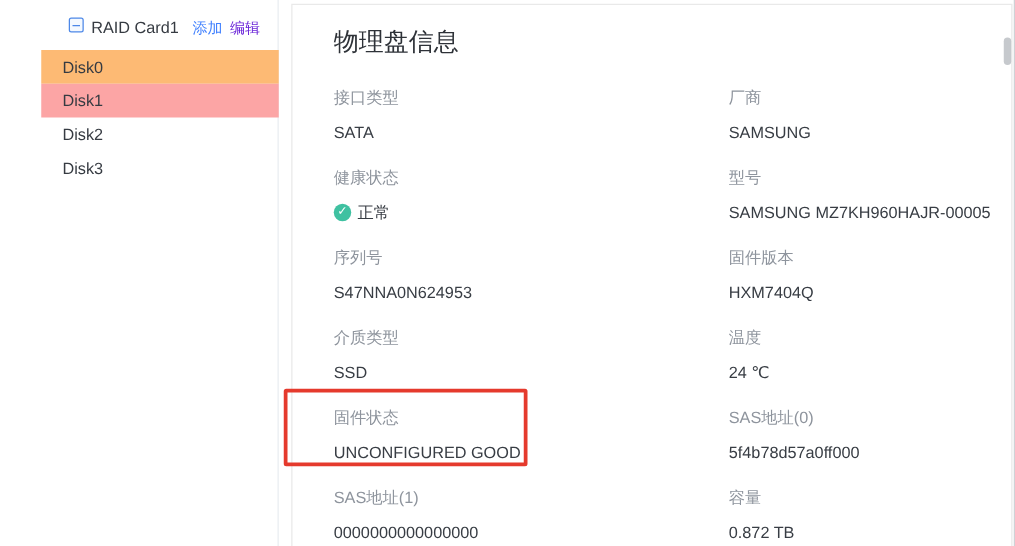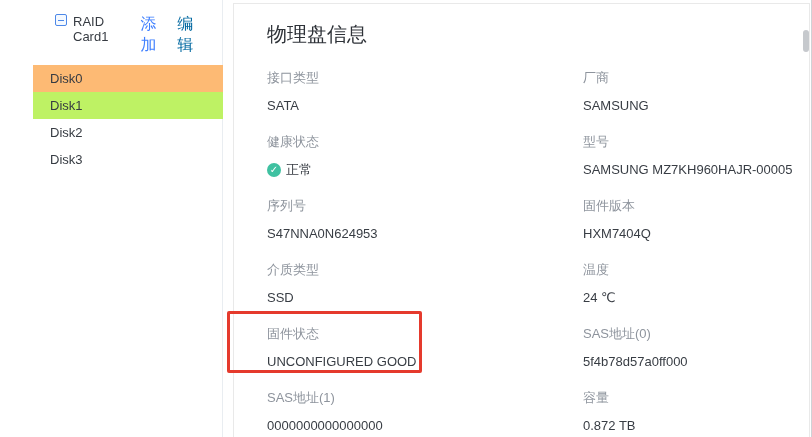--- a/index.html
+++ b/index.html
@@ -28,33 +28,33 @@
     width: 12px; height: 12px; flex: 0 0 12px;
     border: 1px solid #4d88e8; border-radius: 2px;
     position: relative; margin-right: 6px; cursor: pointer;
     background: #f4f9ff;
   }
   .collapse-box::after {
     content: ""; position: absolute; left: 2px; right: 2px; top: 4.5px;
     height: 1.5px; background: #4d88e8;
   }
   .tree-title { flex: 1 1 auto; font-size: 13px; color: #363b42; }
-  .tree-actions { display: flex; gap: 6px; font-size: 16px; }
+  .tree-actions { display: flex; gap: 6px; font-size: 12px; }
   .link-add { color: #4080ff; cursor: pointer; }
-  .link-edit { color: #0369a1; cursor: pointer; }
+  .link-edit { color: #6d28d9; cursor: pointer; }
 
   .disk-list { margin-top: 9px; }
   .disk-item {
     margin-left: 33px; width: 190px; height: 27px;
     display: flex; align-items: center;
     padding-left: 17px;
     font-size: 13px; color: #363b42; cursor: pointer;
   }
   .disk-item.selected { background: #fdba74; }
-  .disk-item.tinted   { background: #bef264; }
+  .disk-item.tinted   { background: #fca5a5; }
 
   
   .card {
     position: absolute; left: 233px; top: 3px; right: 2px; bottom: -2px;
     background: #ffffff;
     border: 1px solid #e9e9e9;
     padding: 20px 0 0 33px;
   }
   .card-title {
     font-size: 20px; font-weight: 500; color: #2e3238;

